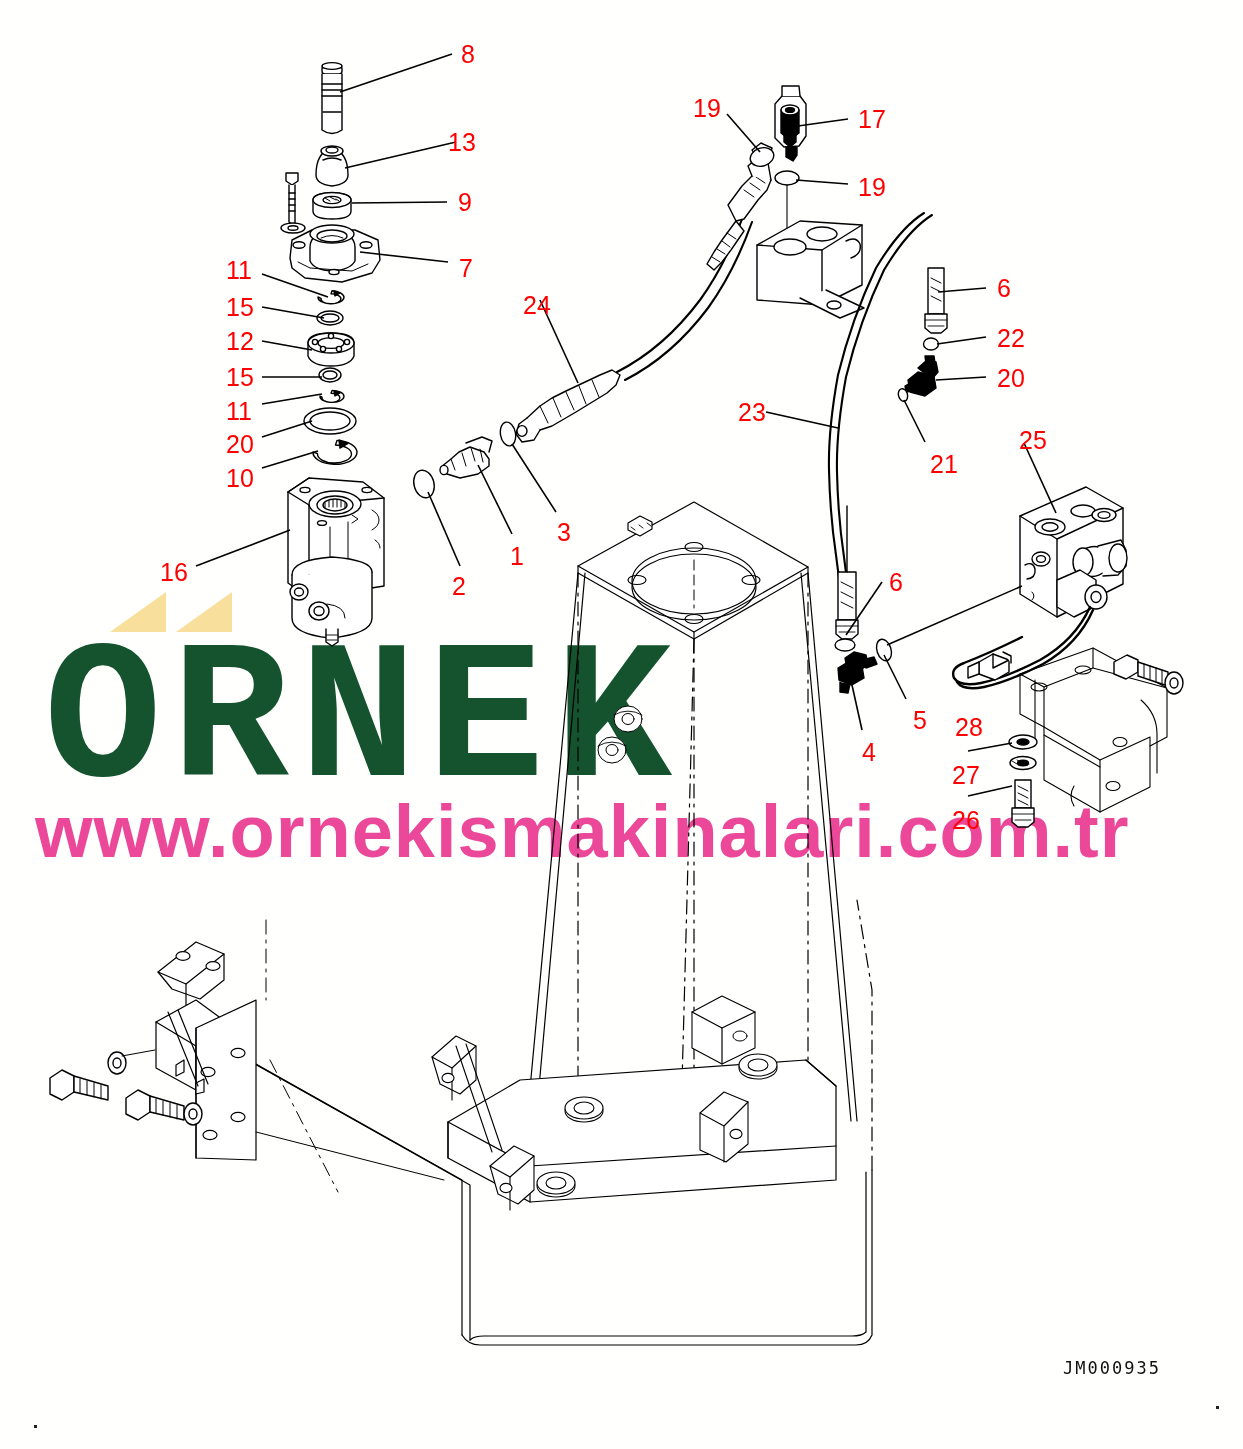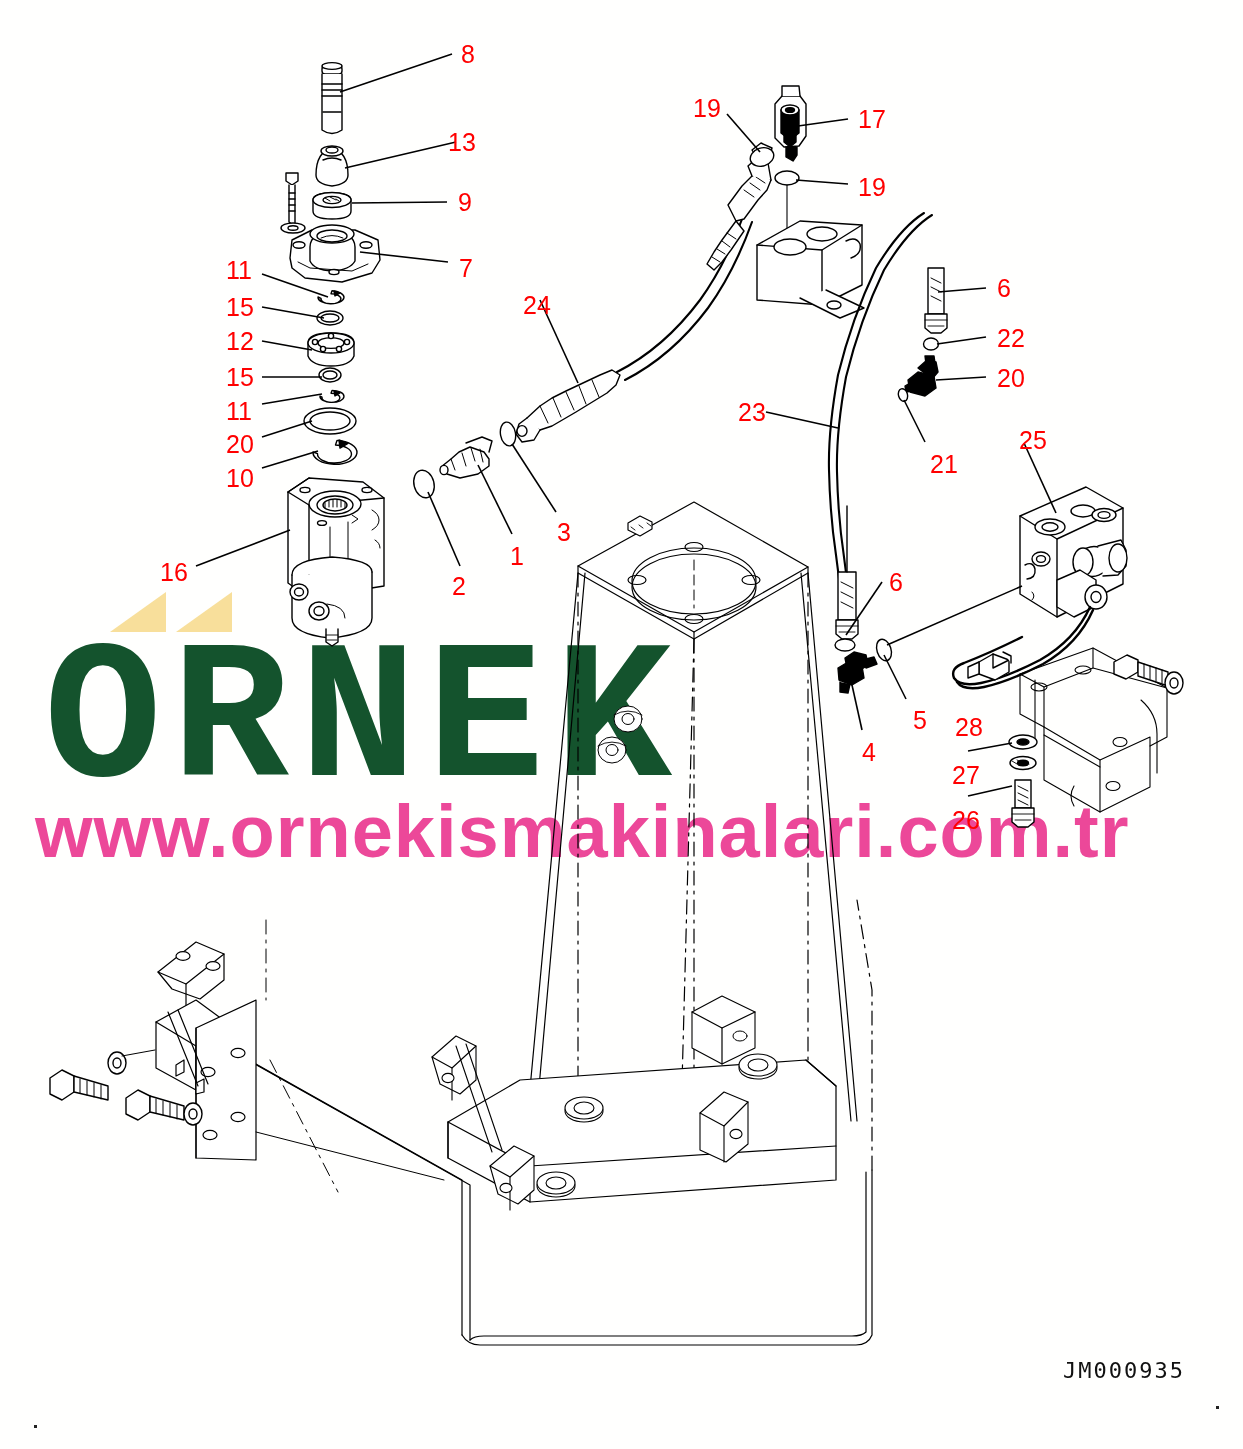--- a/index.html
+++ b/index.html
@@ -3,21 +3,21 @@
 <meta charset="utf-8">
 <style>
   html,body{margin:0;padding:0;background:#ffffff;}
   body{font-family:"Liberation Sans",sans-serif;}
   #sheet{position:relative;width:1243px;height:1449px;background:#fffffe;overflow:hidden;}
   #art{position:absolute;left:0;top:0;width:1243px;height:1449px;}
   .wm{position:absolute;pointer-events:none;user-select:none;}
   #wm-word{left:44px;top:625px;font-size:196px;font-weight:bold;letter-spacing:10px;color:#14532d;line-height:1;font-family:Liberation Mono, monospace;}
   #wm-url{left:35px;top:795px;font-size:74px;font-weight:bold;color:#ec4899;line-height:1;letter-spacing:1px;font-family:"Liberation Sans",sans-serif;}
   #wm-tri{left:110px;top:592px;}
-  #drawno{position:absolute;left:1063px;top:1358px;font-family:"DejaVu Sans Mono","Liberation Mono",monospace;font-size:22px;letter-spacing:2px;color:#111;}
+  #drawno{position:absolute;left:1063px;top:1358px;font-family:"DejaVu Sans Mono","Liberation Mono",monospace;font-size:17px;letter-spacing:2px;color:#111;}
   .cal{position:absolute;color:#ff0000;font-family:"Liberation Sans",sans-serif;font-size:25px;font-weight:normal;line-height:1;}
   #corner-dot{position:absolute;left:34px;top:1425px;width:3px;height:3px;background:#222;}
   #corner-dot2{position:absolute;left:1216px;top:1406px;width:3px;height:3px;background:#222;}
 </style>
 </head>
 <body>
 
 <div id="sheet">
 
   <div class="wm" id="wm-tri">

